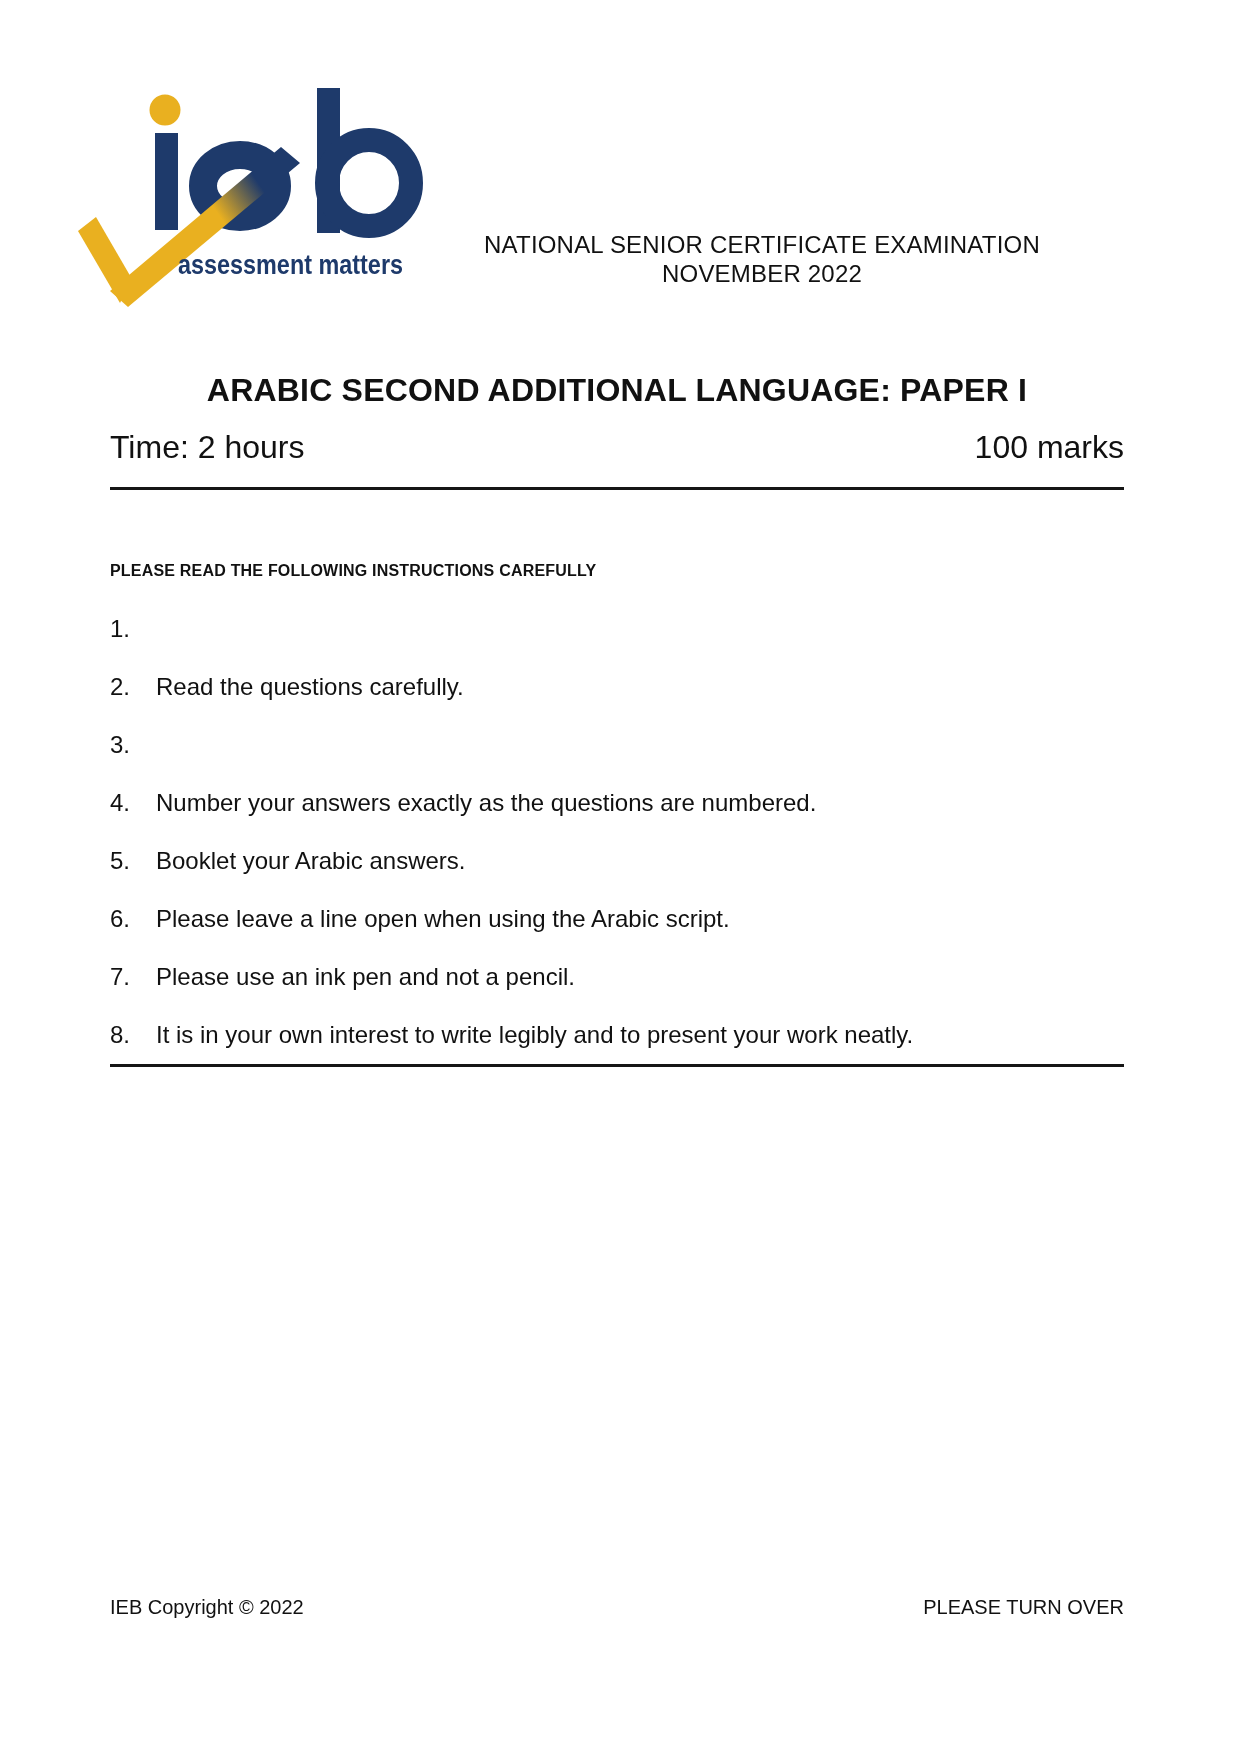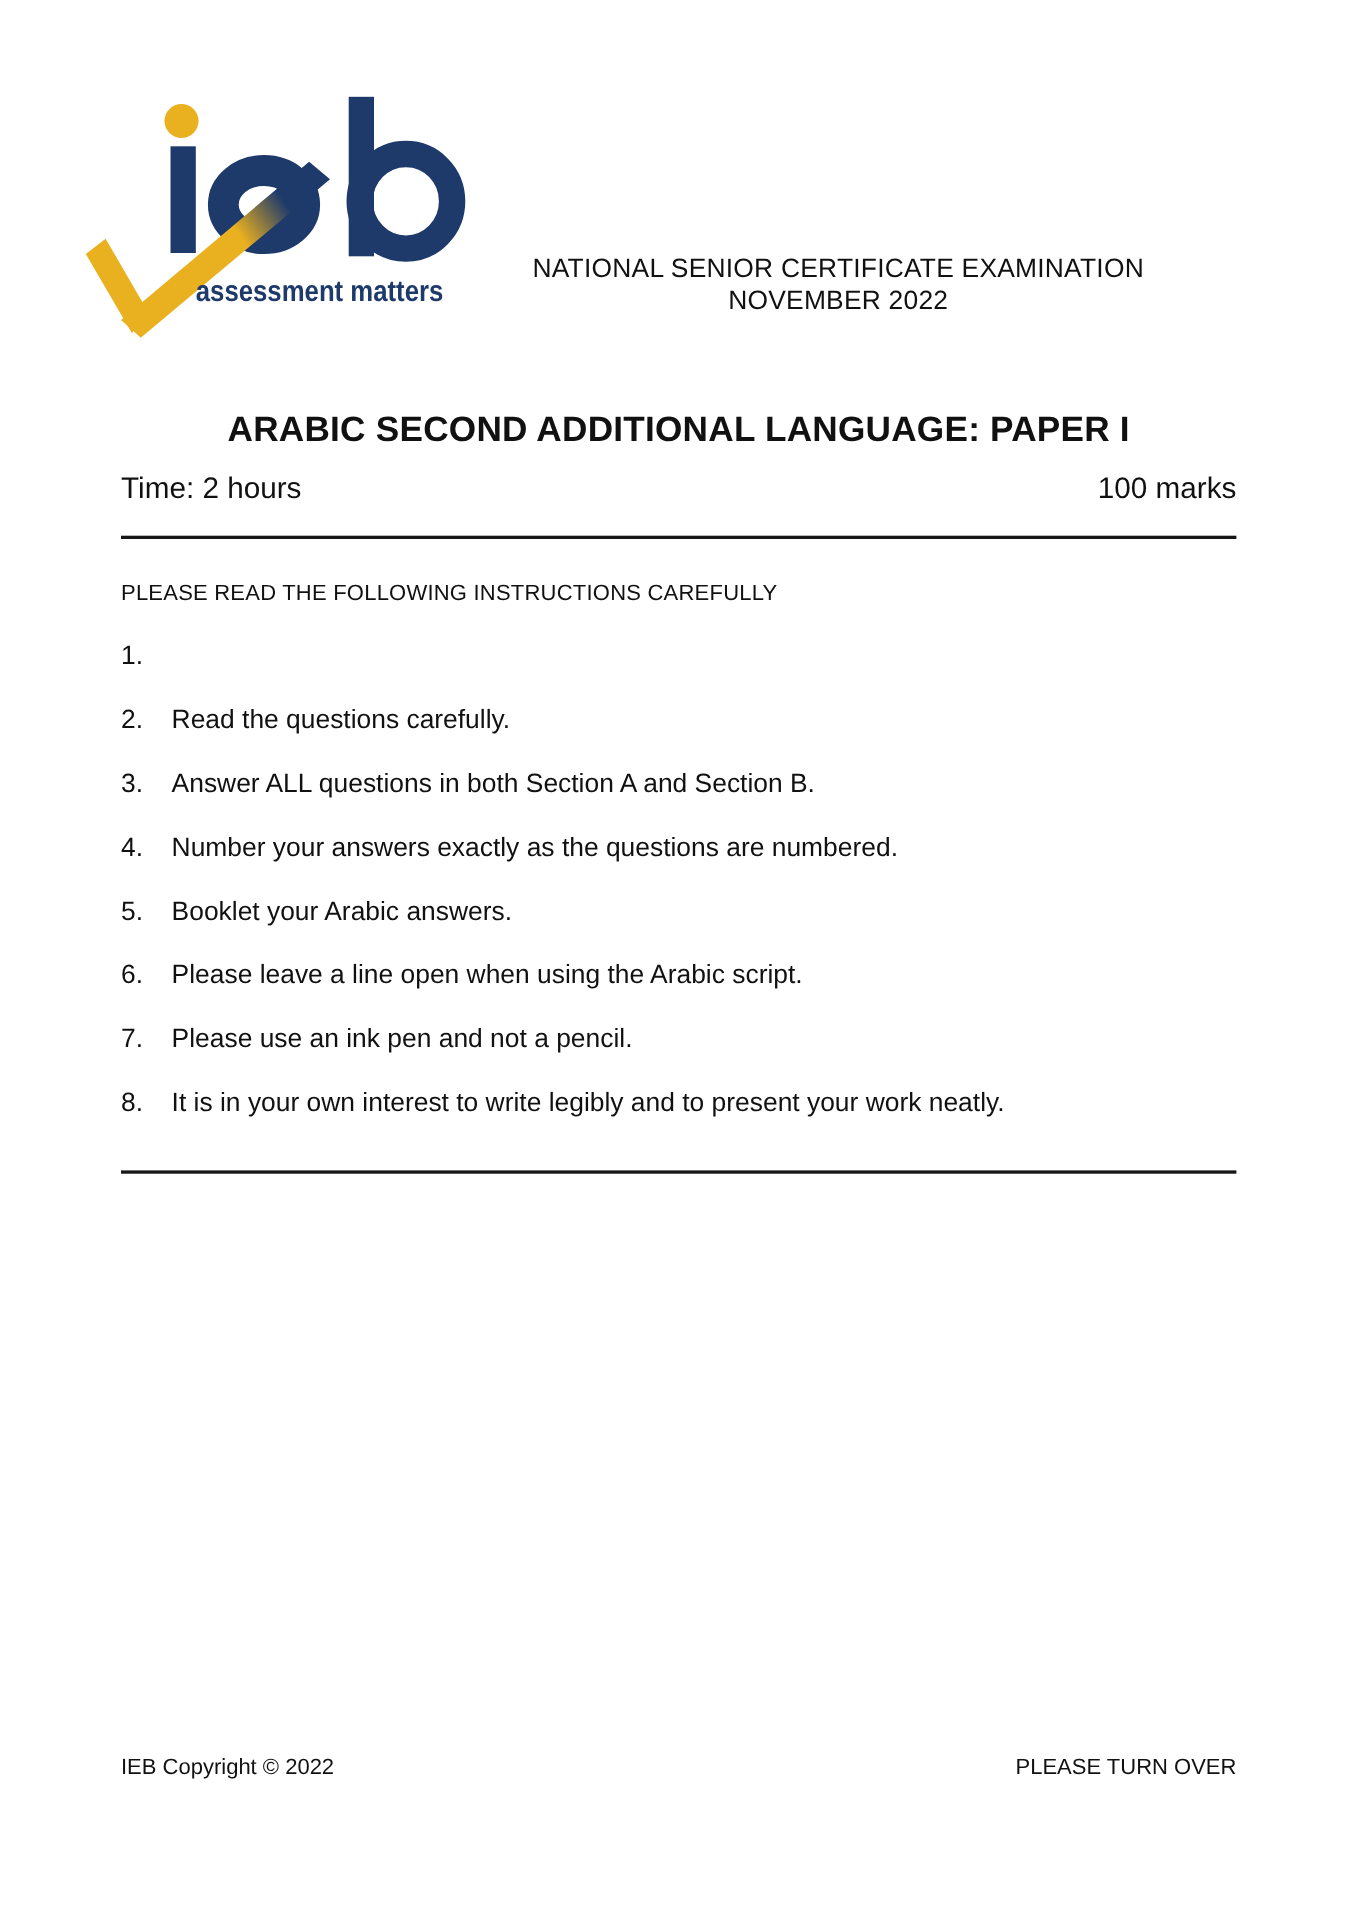--- a/index.html
+++ b/index.html
@@ -21,31 +21,31 @@
 
   
   #paper-title{
     top:372px;left:110px;width:1014px;text-align:center;
     font-size:32px;font-weight:bold;letter-spacing:.2px;
   }
 
   
   #meta-row{
     top:429px;left:110px;width:1014px;display:flex;
-    justify-content:space-between;font-size:27px;
+    justify-content:space-between;font-size:32px;
   }
 
   .rule{left:110px;width:1014px;height:3px;background:#161616;}
   #rule-top{top:487px;}
   #rule-bottom{top:1064px;}
 
   
   #instructions{top:524px;left:110px;width:1014px;}
   #instructions .heading{
-    font-size:20px;font-weight:normal;line-height:30px;letter-spacing:.2px;
+    font-size:16px;font-weight:bold;line-height:30px;letter-spacing:.2px;margin-top:32px;
   }
   .instr-item{display:flex;margin-top:28px;font-size:24px;line-height:30px;}
   .instr-item .num{width:46px;flex:0 0 46px;}
   .instr-item .txt{white-space:pre-line;}
 
   
   #footer{
     top:1596px;left:110px;width:1014px;display:flex;
     justify-content:space-between;font-size:20px;
   }
@@ -103,21 +103,20 @@
 
   <div class="instr-item">
     <div class="num">1.</div>
   </div>
   <div class="instr-item">
     <div class="num">2.</div>
     <div class="txt">Read the questions carefully.</div>
   </div>
   <div class="instr-item">
     <div class="num">3.</div>
-    <div class="txt">Answer ALL questions in both Section A and Section B.</div>
   </div>
   <div class="instr-item">
     <div class="num">4.</div>
     <div class="txt">Number your answers exactly as the questions are numbered.</div>
   </div>
   <div class="instr-item">
     <div class="num">5.</div>
     <div class="txt">Booklet your Arabic answers.</div>
   </div>
   <div class="instr-item">

